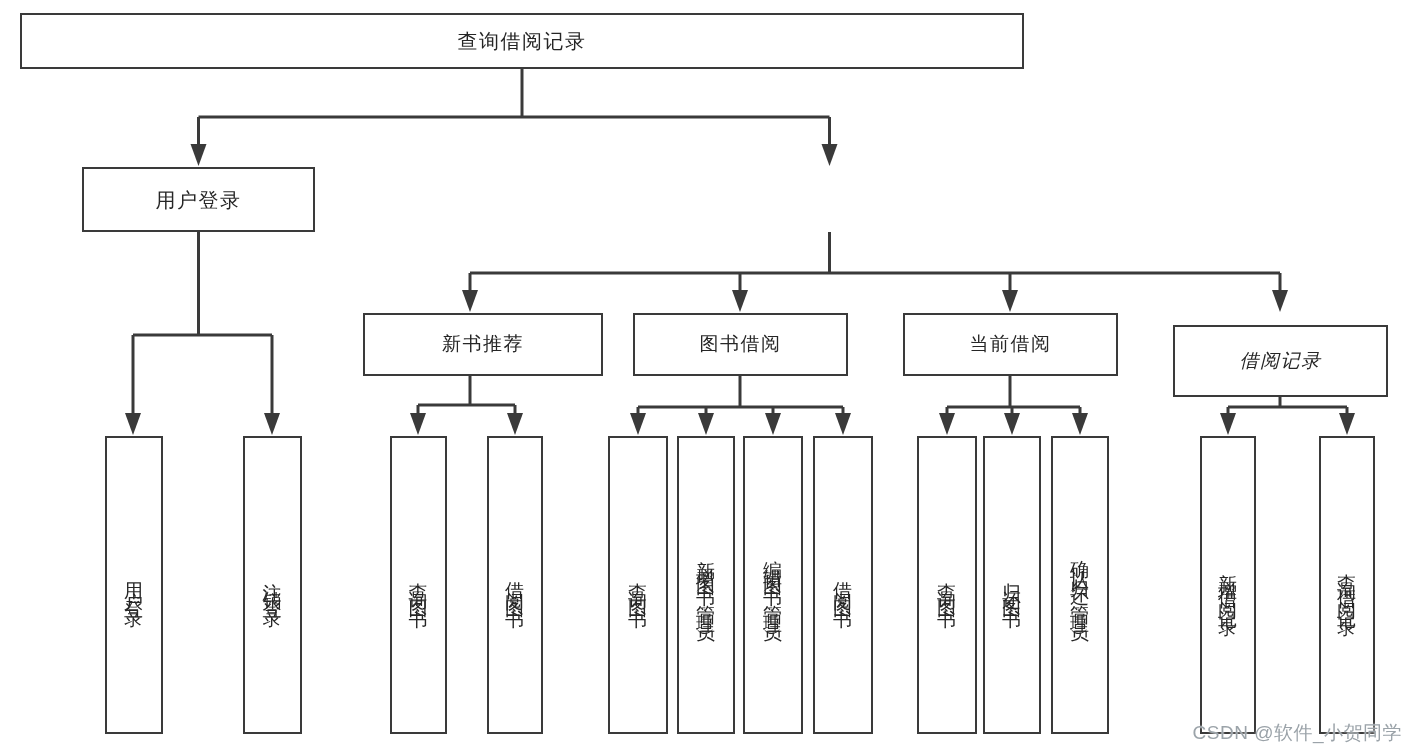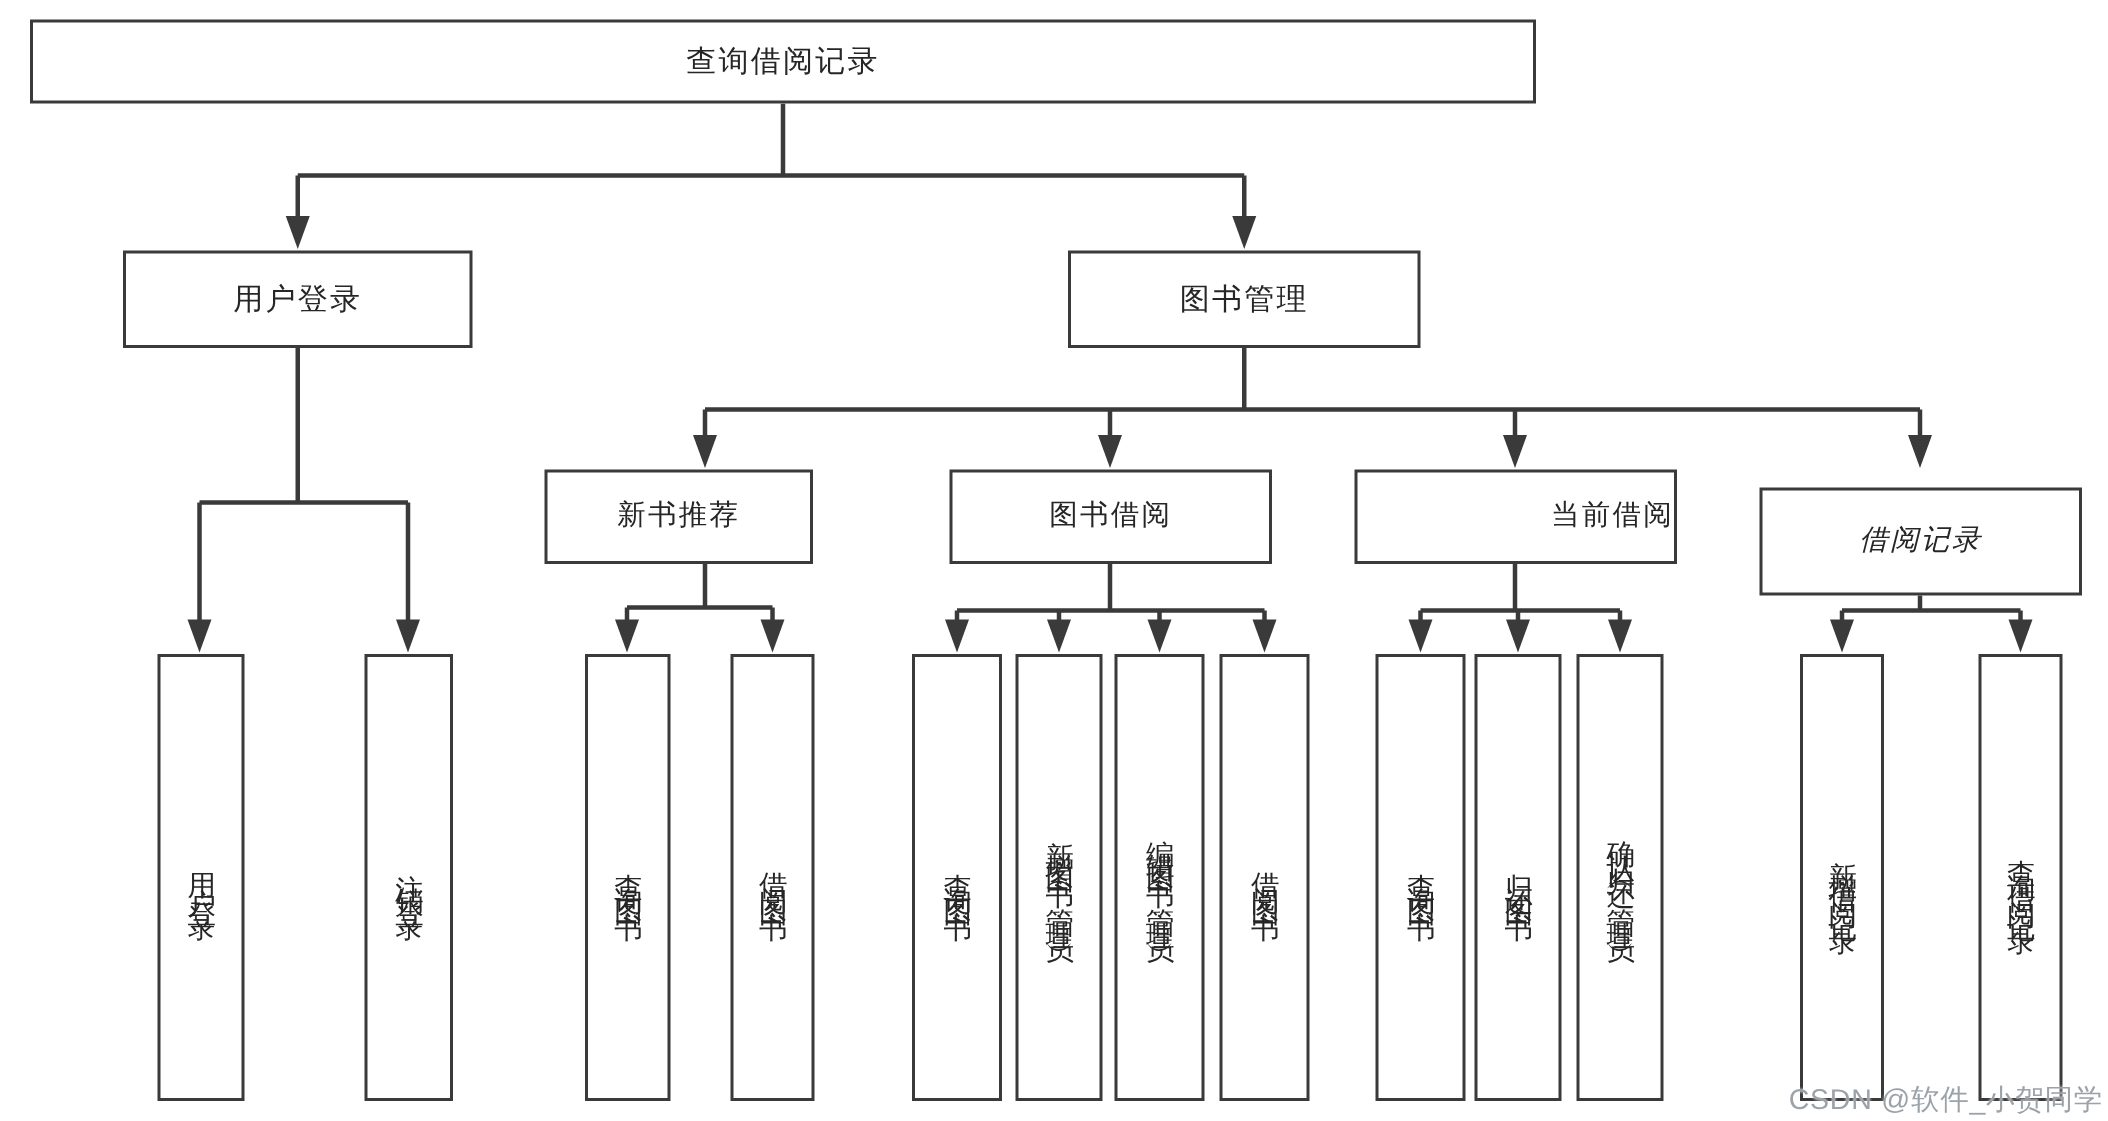--- a/index.html
+++ b/index.html
@@ -109,31 +109,28 @@
       <polygon points="1339,413 1355,413 1347,435" fill="#3a3a3a"></polygon>
     </svg>
 
   <div class="box" style="left:20px;top:13px;width:1004px;height:56px;font-size:20px;">
     <span>查询借阅记录</span>
   </div>
 
   <div class="box" style="left:82px;top:167px;width:233px;height:65px;font-size:20px;">
     <span>用户登录</span>
   </div>
-  <div class="box" style="left:712px;top:167px;width:235px;height:65px;font-size:20px;">
-    <span>图书管理</span>
-  </div>
 
-  <div class="box" style="left:363px;top:313px;width:179px;height:63px;">
+  <div class="box" style="left:363px;top:313px;width:240px;height:63px;">
     <span>新书推荐</span>
   </div>
   <div class="box" style="left:633px;top:313px;width:215px;height:63px;">
     <span>图书借阅</span>
   </div>
-  <div class="box" style="left:903px;top:313px;width:215px;height:63px;justify-content:flex-end;">
+  <div class="box" style="left:903px;top:313px;width:215px;height:63px;">
     <span>当前借阅</span>
   </div>
   <div class="box" style="left:1173px;top:325px;width:215px;height:72px;font-style:italic;">
     <span>借阅记录</span>
   </div>
 
   <div class="box leaf" style="left:105px;top:436px;width:58px;height:298px;">
     <span>用户登录</span>
   </div>
   <div class="box leaf" style="left:243px;top:436px;width:59px;height:298px;">

